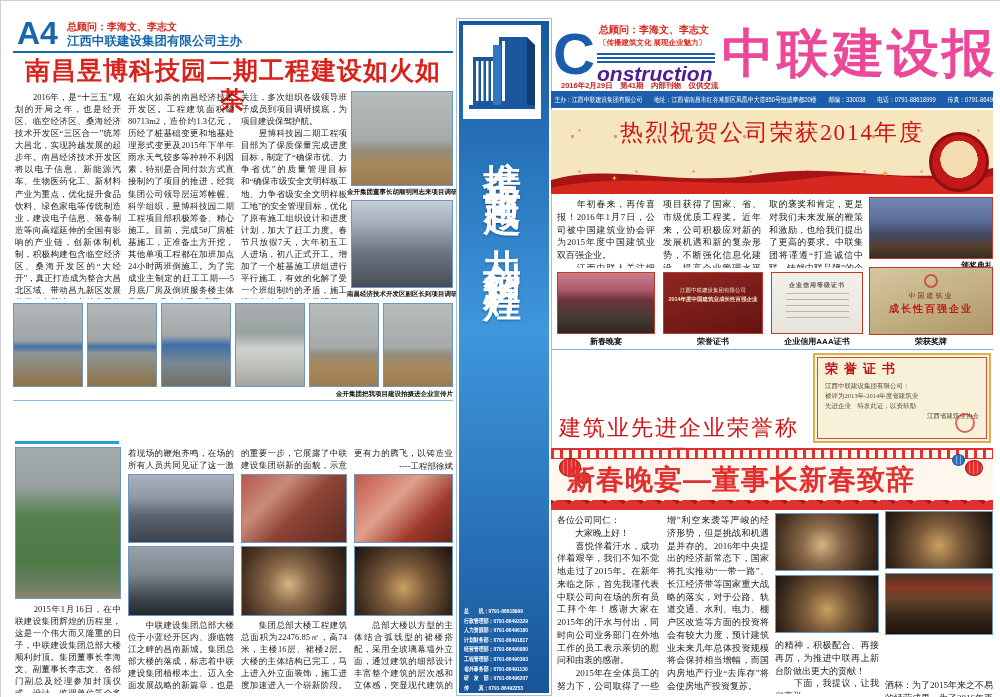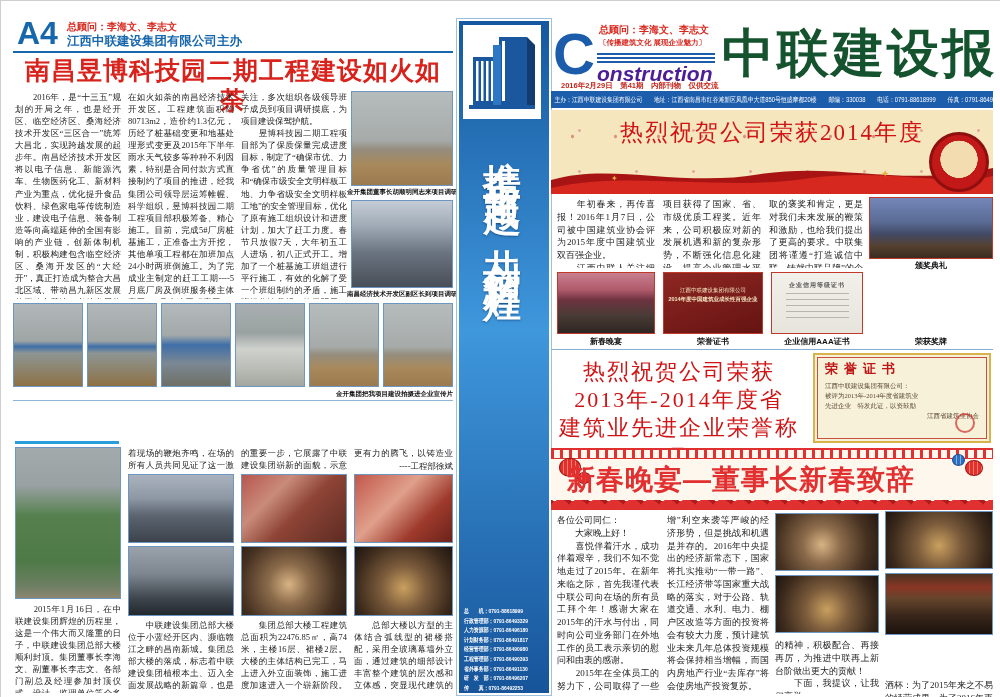--- a/index.html
+++ b/index.html
@@ -152,21 +152,21 @@
   <div class="abs" style="left:548px;top:0;width:452px;height:697px;">
 
     <div class="abs" style="left:4px;top:24px;font:900 58px/1 'Liberation Sans',sans-serif;color:#1b5cab;">C</div>
     <div class="abs" style="left:50px;top:24px;font:bold 10px/1 'Liberation Sans',sans-serif;color:#d8281e;">总顾问：李海文、李志文</div>
     <div class="abs" style="left:50px;top:38px;font:bold 7.5px/1 'Liberation Sans',sans-serif;color:#d8281e;">〔传播建筑文化 展现企业魅力〕</div>
     <div class="abs" style="left:48px;top:52px;width:118px;height:1.5px;background:#1b5cab;"></div>
     <div class="abs" style="left:48px;top:56px;width:118px;height:1.5px;background:#1b5cab;"></div>
     <div class="abs" style="left:48px;top:60px;width:118px;height:1.5px;background:#1b5cab;"></div>
     <div class="abs" style="left:46px;top:62px;font:900 italic 21px/1 'Liberation Sans',sans-serif;color:#4c1d95;background:#fff;padding:0 2px;">onstruction</div>
     <div class="abs" style="left:12px;top:81px;font:bold 7.5px/1 'Liberation Sans',sans-serif;color:#c2251c;white-space:nowrap;">2016年2月29日　第41期　内部刊物　仅供交流</div>
-    <div class="abs" style="left:166px;top:26px;width:282px;font:900 52px/1 'Liberation Sans',sans-serif;color:#14532d;letter-spacing:3px;text-align:right;">中联建设报</div>
+    <div class="abs" style="left:166px;top:26px;width:282px;font:900 52px/1 'Liberation Sans',sans-serif;color:#ec4899;letter-spacing:3px;text-align:right;">中联建设报</div>
     <div class="abs infobar" style="left:2px;top:90px;width:442px;height:17px;">
       <span style="display:inline-block;transform:scaleX(.85);transform-origin:left center;padding-left:4px;">主办：江西中联建设集团有限公司　　地址：江西省南昌市红谷滩新区凤凰中大道850号恒盛摩都20楼　　邮编：330038　　电话：0791-88618999　　传真：0791-86492253</span>
     </div>
 
     <div class="abs banner1" style="left:2px;top:109px;width:442px;height:84px;">
       <div class="abs bigred" style="left:0;top:7px;width:442px;font-size:23px;z-index:3;">热烈祝贺公司荣获2014年度</div>
       <span class="abs" style="right:4px;top:22px;width:54px;height:54px;border-radius:50%;background:radial-gradient(circle at 50% 45%,#f3ddb0 0 46%,#c21818 47%);border:3px solid #8f0f0f;z-index:2;"></span>
       <span class="abs" style="left:330px;top:58px;color:#e8b43a;font-size:10px;z-index:3;">✦</span>
       <span class="abs" style="left:60px;top:64px;color:#e8b43a;font-size:8px;z-index:3;">✦</span>
       <svg class="abs" style="left:0;bottom:0;z-index:1;" width="442" height="36" viewBox="0 0 442 36" preserveAspectRatio="none">
@@ -174,40 +174,43 @@
         <path d="M0,30 C80,12 170,34 260,20 C340,10 400,30 442,18 L442,36 L0,36 Z" fill="#d6281e"></path>
       </svg>
     </div>
 
     <div class="abs col" style="left:8px;top:197px;width:98px;height:70px;font-size:9px;">　　年初春来，再传喜报！2016年1月7日，公司被中国建筑业协会评为2015年度中国建筑业双百强企业。
 　　江西中联人关注细节、精益求精、严把质量、安全关，项目竣工验收全部一次性合格，多个</div>
     <div class="abs col" style="left:114px;top:197px;width:98px;height:70px;font-size:9px;">项目获得了国家、省、市级优质工程奖。近年来，公司积极应对新的发展机遇和新的复杂形势，不断强化信息化建设，提高企业管理水平标准。
 　　获得“双百强企业”的殊荣，是对公司多年励精图治、拼搏进</div>
     <div class="abs col" style="left:220px;top:197px;width:94px;height:70px;font-size:9px;">取的褒奖和肯定，更是对我们未来发展的鞭策和激励，也给我们提出了更高的要求。中联集团将谨遵“打造诚信中联、铸就中联品牌”的企业愿景，回馈感恩社会，向打造更具竞争力的集团化企业的目标不断迈进！</div>
     <div class="abs photo red-frame ph-award" style="left:320px;top:196px;width:124px;height:62px;"></div>
-    <div class="abs cap" style="left:320px;top:260px;width:124px;font-size:8px;">颁奖典礼</div>
+    <div class="abs cap" style="left:320px;top:260px;width:124px;font-size:8px;text-align:right;">颁奖典礼</div>
 
     <div class="abs photo red-frame ph-stage" style="left:8px;top:271px;width:98px;height:62px;"></div>
     <div class="abs photo red-frame ph-cert-red" style="left:114px;top:271px;width:100px;height:62px;text-align:center;overflow:hidden;">
       <div style="margin-top:14px;font:5.5px/1.4 'Liberation Sans',sans-serif;color:#f3e3c0;">江西中联建设集团有限公司</div>
       <div style="font:bold 5.5px/1.5 'Liberation Sans',sans-serif;color:#f3e3c0;">2014年度中国建筑业成长性百强企业</div>
     </div>
     <div class="abs photo red-frame ph-cert-paper" style="left:222px;top:271px;width:92px;height:62px;text-align:center;overflow:hidden;">
       <div style="margin-top:8px;font:bold 6px/1.4 'Liberation Serif',serif;color:#555;letter-spacing:1px;">企业信用等级证书</div>
       <div style="margin:4px auto 0;width:70%;height:26px;
            background:repeating-linear-gradient(180deg,#b9b5ac 0 1px,rgba(0,0,0,0) 1px 6px);"></div>
+    </div>
+    <div class="abs photo red-frame ph-plaque" style="left:320px;top:266px;width:124px;height:68px;text-align:center;overflow:hidden;">
+      <span class="seal" style="display:inline-block;width:10px;height:10px;margin-top:6px;"></span>
+      <div style="font:7px/1.4 'Liberation Serif',serif;color:#7a2a1a;letter-spacing:2px;">中国建筑业</div>
+      <div style="font:bold 10px/1.3 'Liberation Serif',serif;color:#c01818;letter-spacing:2px;">成长性百强企业</div>
     </div>
     <div class="abs cap" style="left:8px;top:336px;width:98px;font-size:8px;">新春晚宴</div>
     <div class="abs cap" style="left:114px;top:336px;width:100px;font-size:8px;">荣誉证书</div>
     <div class="abs cap" style="left:222px;top:336px;width:92px;font-size:8px;">企业信用AAA证书</div>
     <div class="abs cap" style="left:320px;top:336px;width:124px;font-size:8px;">荣获奖牌</div>
     <div class="abs" style="left:2px;top:348px;width:442px;height:1px;background:#88add2;"></div>
 
-    <div class="abs bigred" style="left:4px;top:356px;width:252px;font-size:22px;">热烈祝贺公司荣获</div>
-    <div class="abs bigred" style="left:4px;top:384px;width:252px;font-size:22px;">2013年-2014年度省</div>
     <div class="abs bigred" style="left:4px;top:412px;width:252px;font-size:22px;">建筑业先进企业荣誉称号</div>
     <div class="abs cert" style="left:264px;top:352px;width:178px;height:90px;box-sizing:border-box;padding:6px 10px 4px;overflow:hidden;">
       <div style="font:bold 13px/1.2 'Liberation Serif',serif;color:#c01818;letter-spacing:6px;">荣誉证书</div>
       <div style="margin-top:4px;font:6.5px/1.55 'Liberation Serif',serif;color:#5a4a34;white-space:pre-line;">江西中联建设集团有限公司：
 被评为2013年-2014年度省建筑业
 先进企业　特发此证，以资鼓励</div>
       <div style="font:6.5px/1.4 'Liberation Serif',serif;color:#5a4a34;text-align:right;">江西省建筑业协会</div>
       <span class="abs seal" style="right:14px;bottom:8px;width:16px;height:16px;"></span>
     </div>
 

